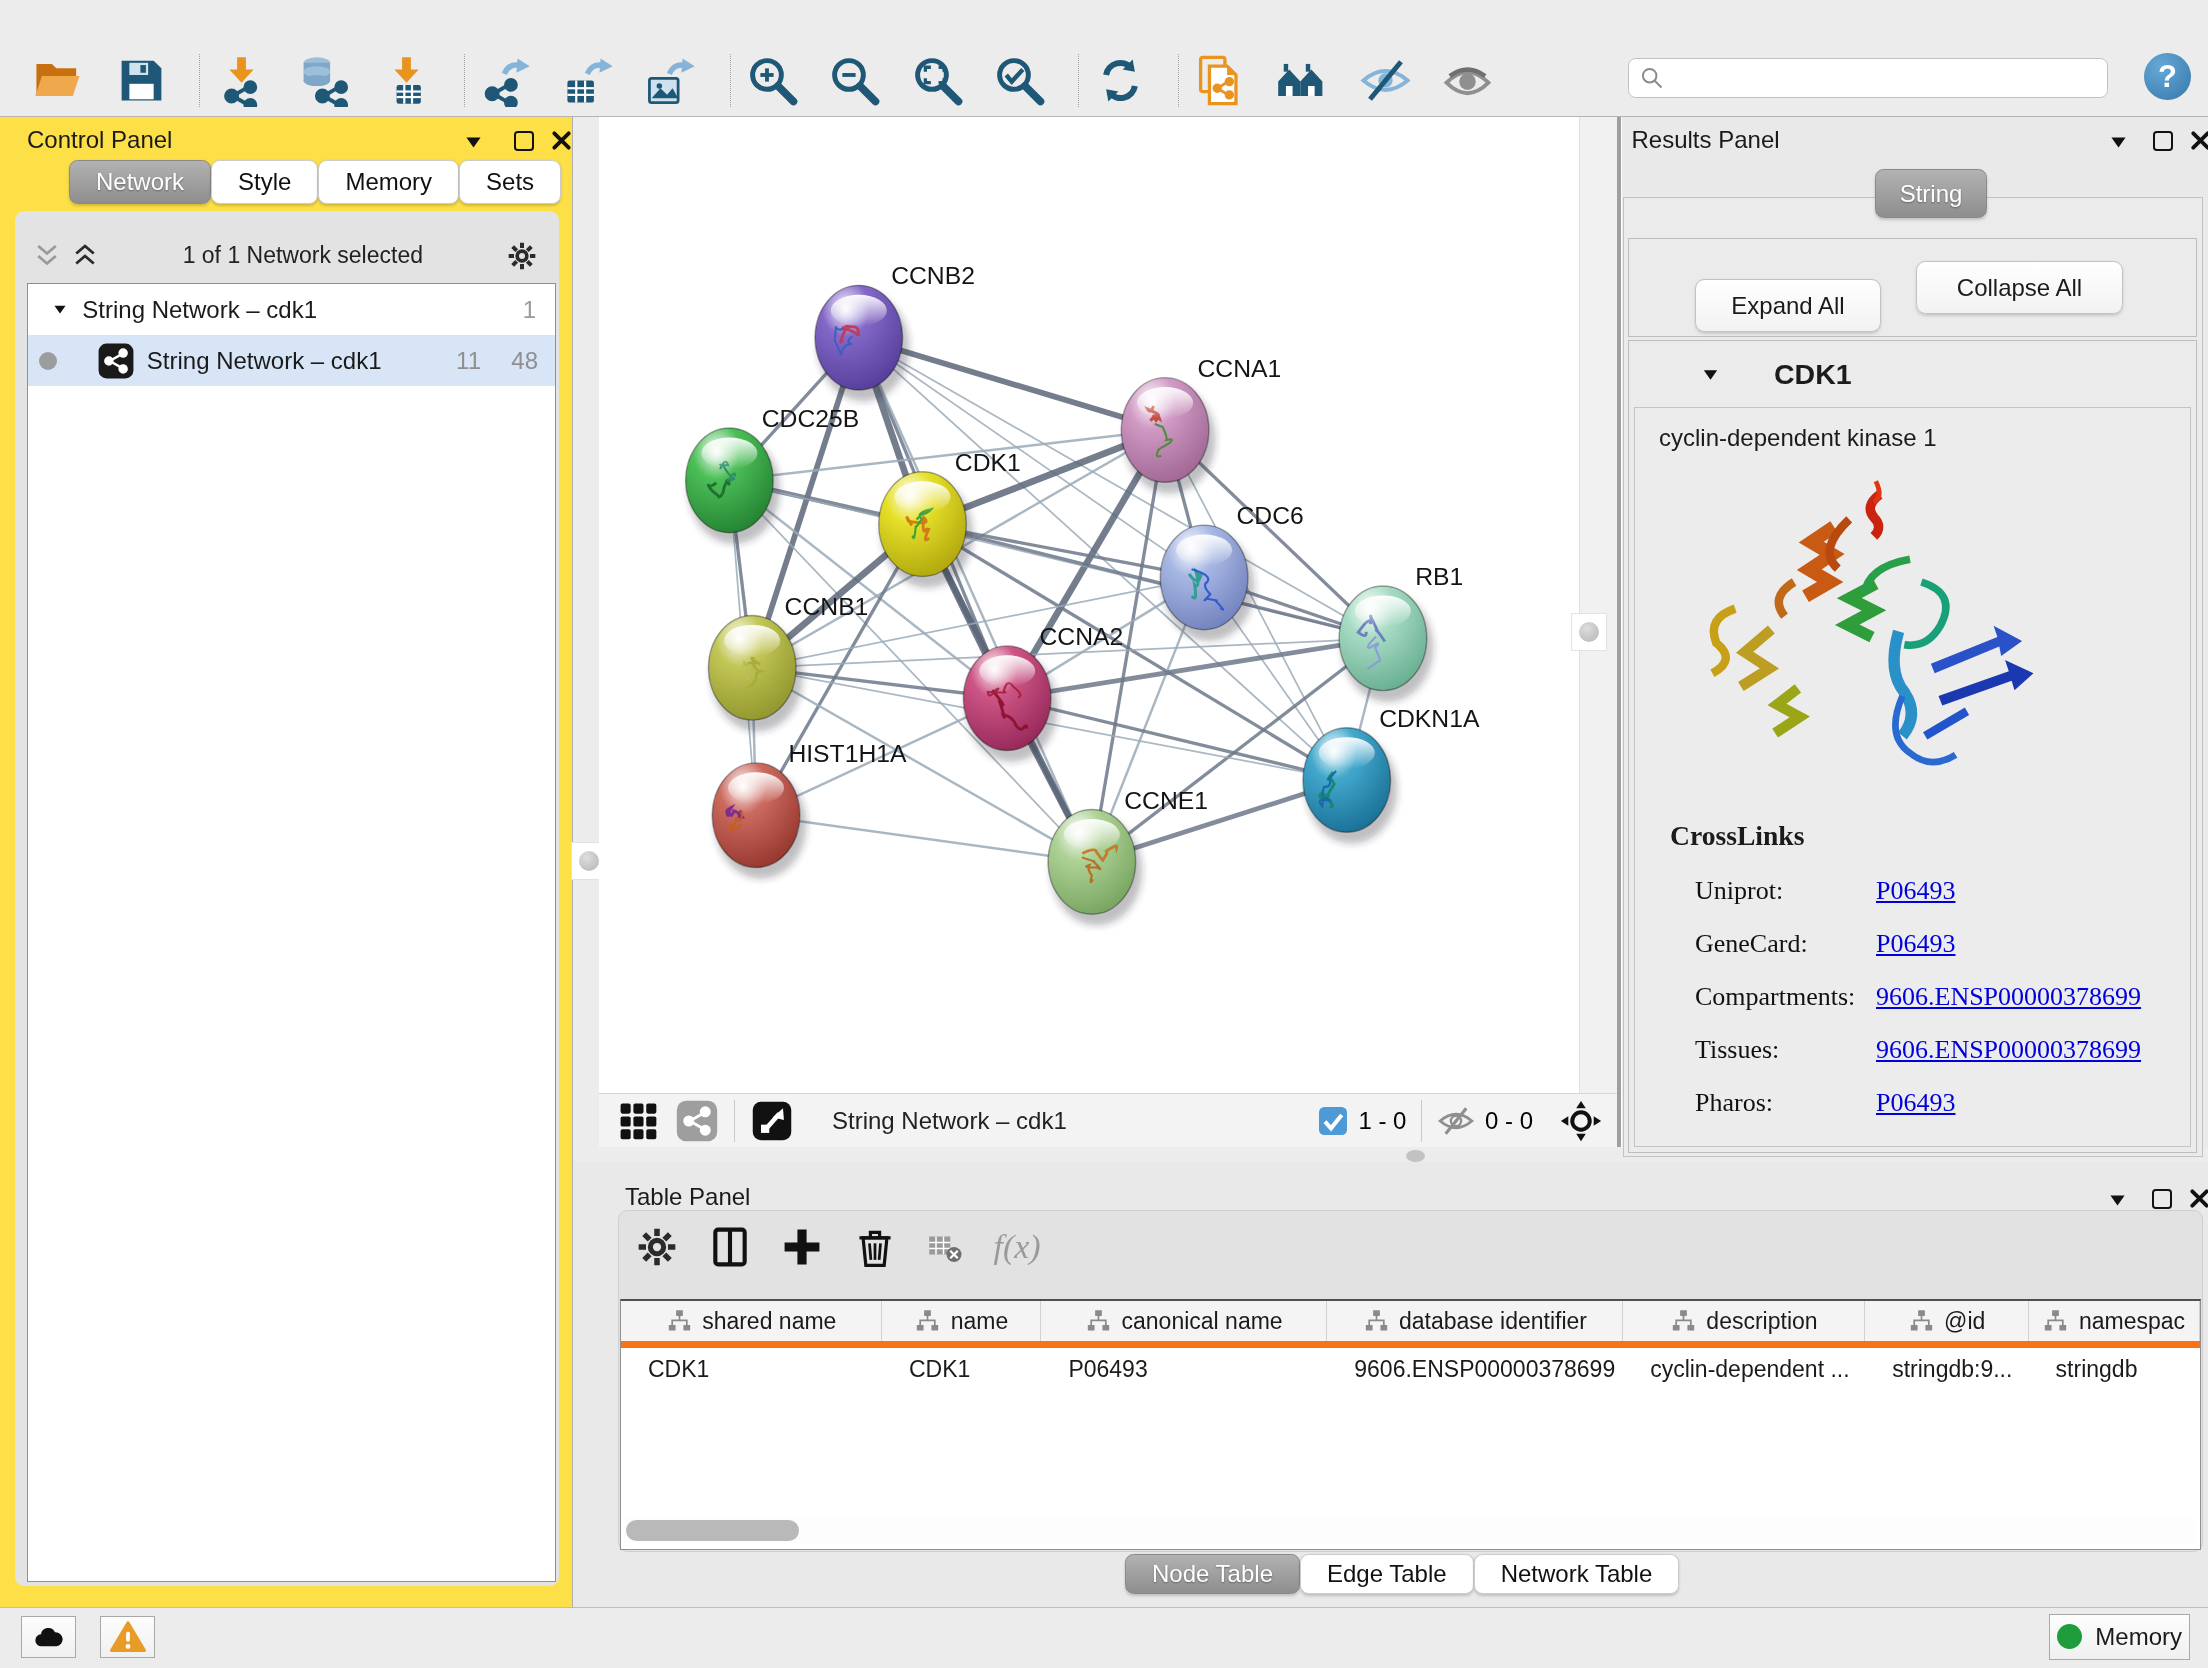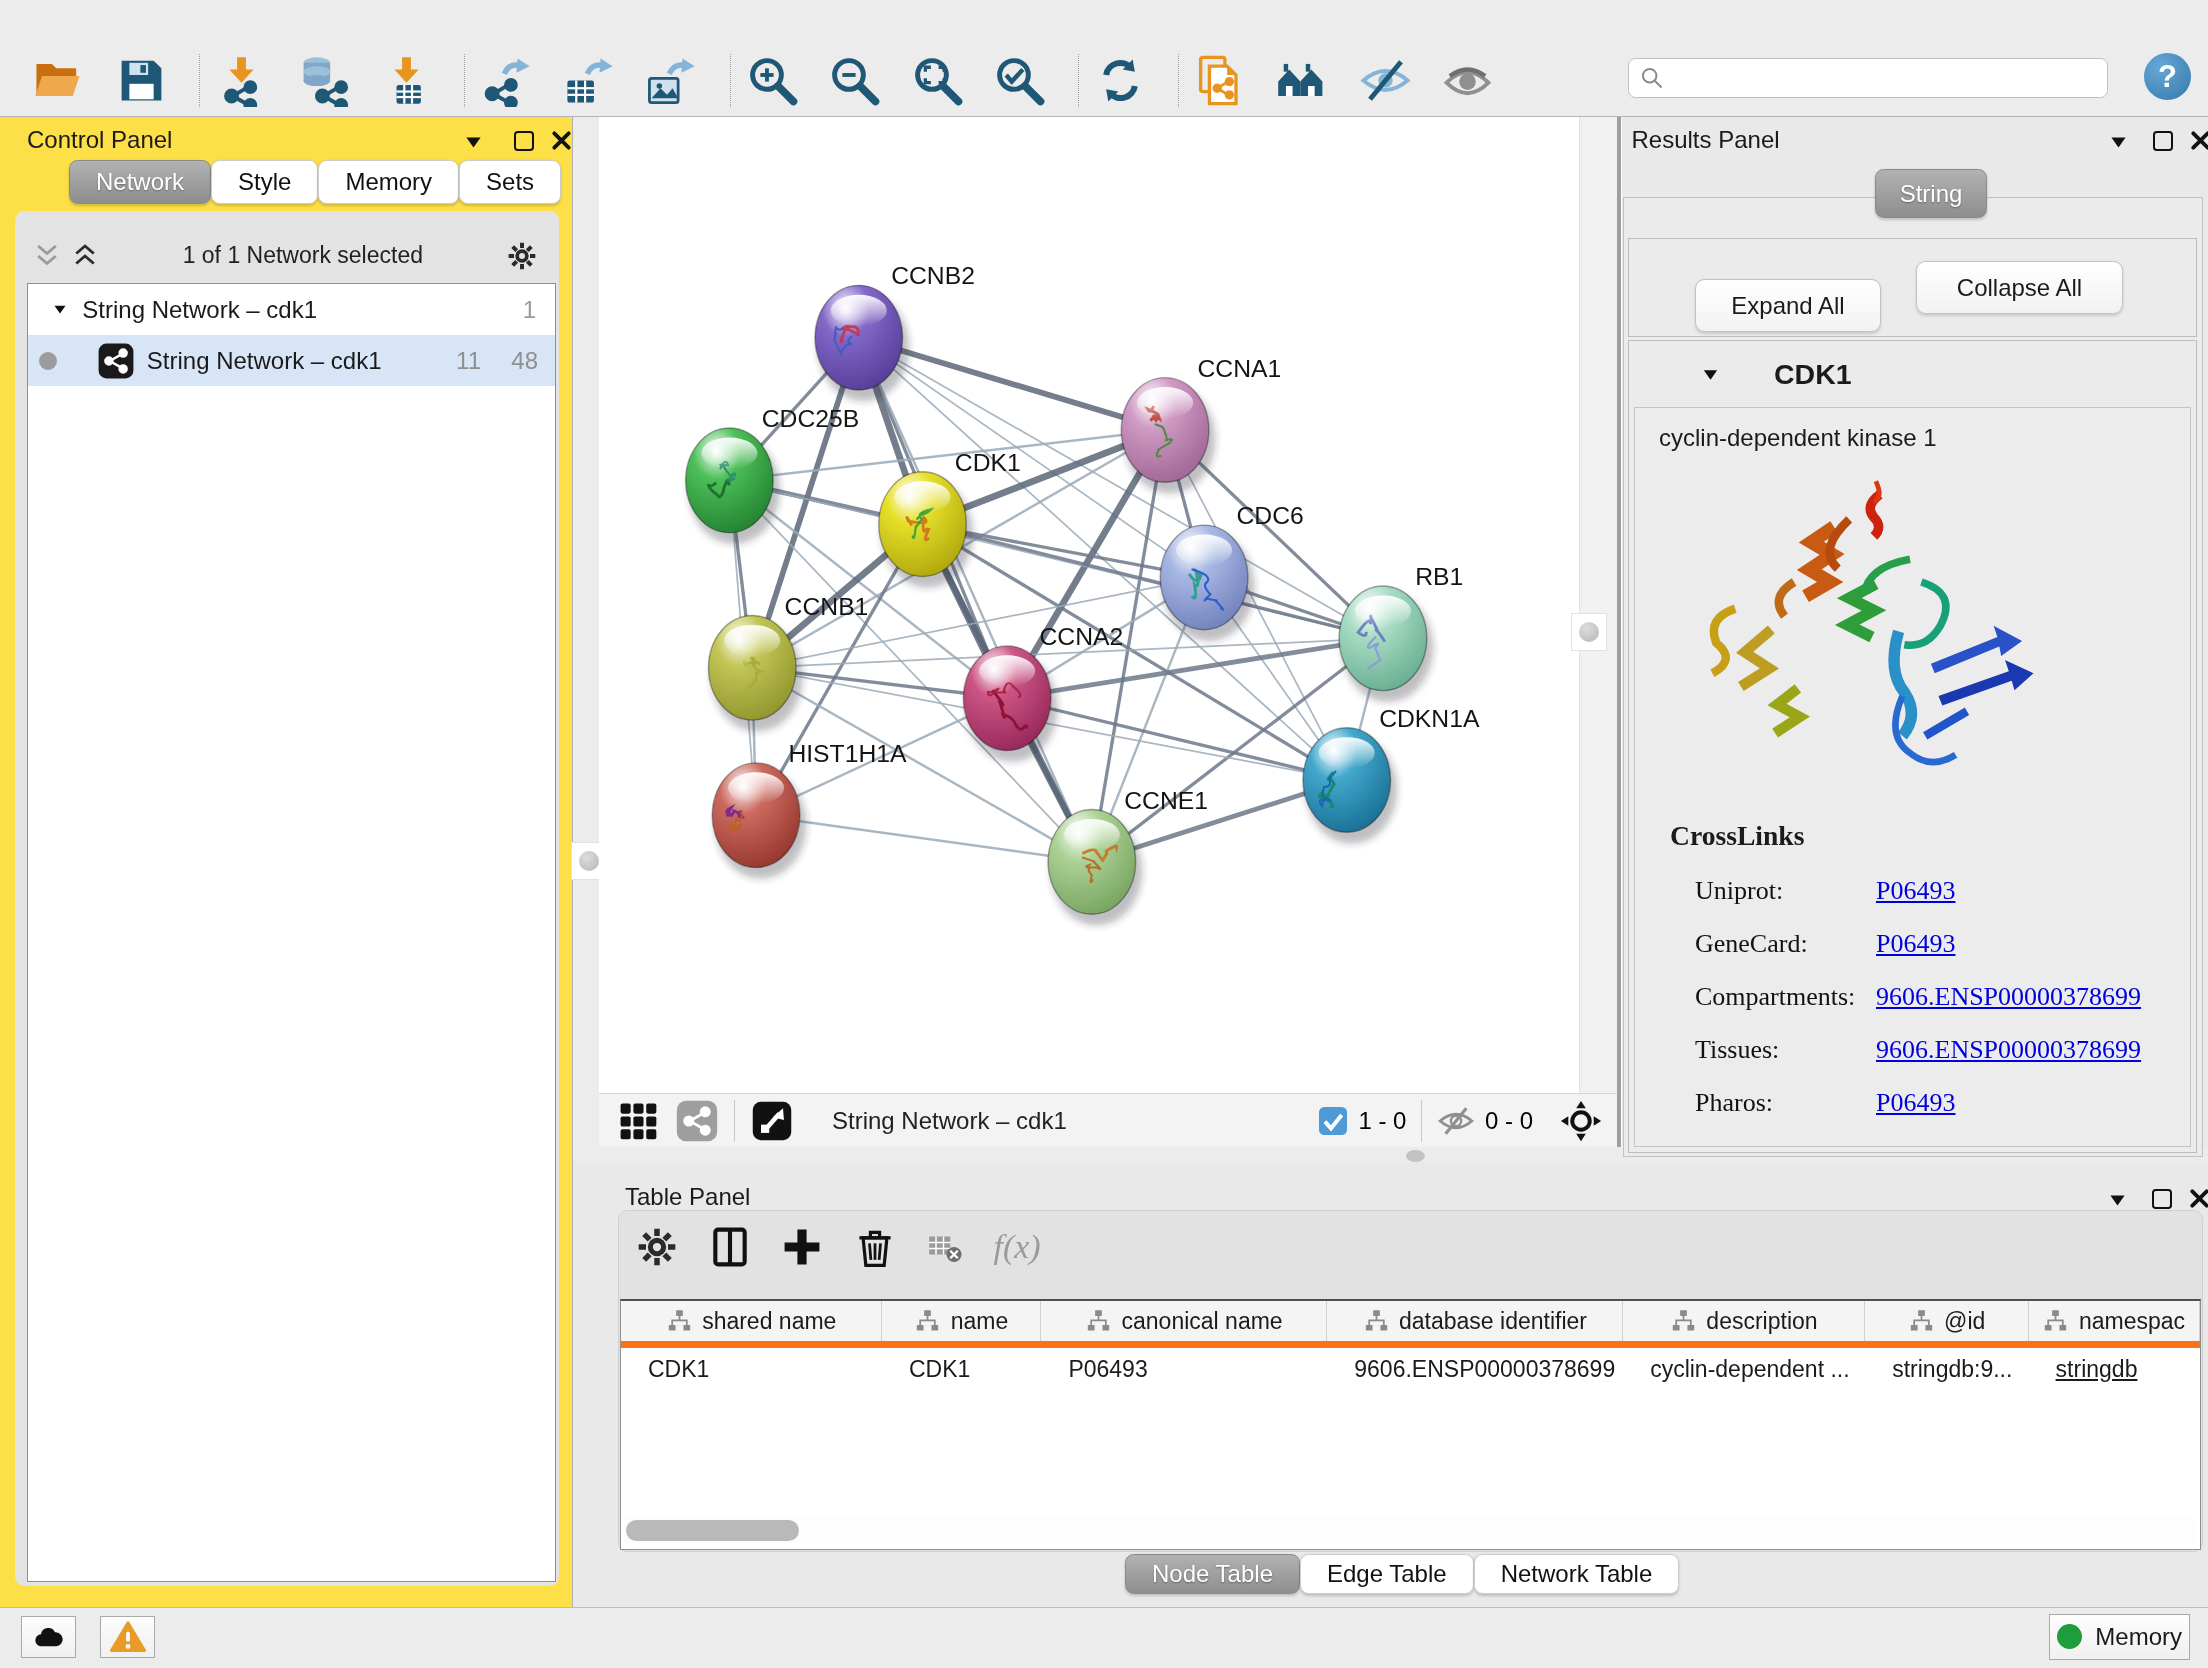--- a/index.html
+++ b/index.html
@@ -898,21 +898,21 @@
         </div>
       </div>
     <div id="tbl-rows">
         <div class="tbl-row">
           <div class="td" style="width: 262px;">CDK1</div>
           <div class="td" style="width: 160px;">CDK1</div>
           <div class="td" style="width: 287px;">P06493</div>
           <div class="td" style="width: 297px;">9606.ENSP00000378699</div>
           <div class="td" style="width: 243px;">cyclin-dependent ...</div>
           <div class="td" style="width: 164px;">stringdb:9...</div>
-          <div class="td" style="width: 172px; text-decoration: underline;">stringdb</div>
+          <div class="td" style="width: 172px;">stringdb</div>
         </div>
       </div>
   </div>
   <div class="abs hscroll">
       <span class="thumb"></span>
     </div>
   <div class="abs tbl-tabs" id="tbl-tabs">
       <div class="tab sel" style="height: 40px;">Node Table</div>
       <div class="tab" style="height: 40px;">Edge Table</div>
       <div class="tab" style="height: 40px;">Network Table</div>

